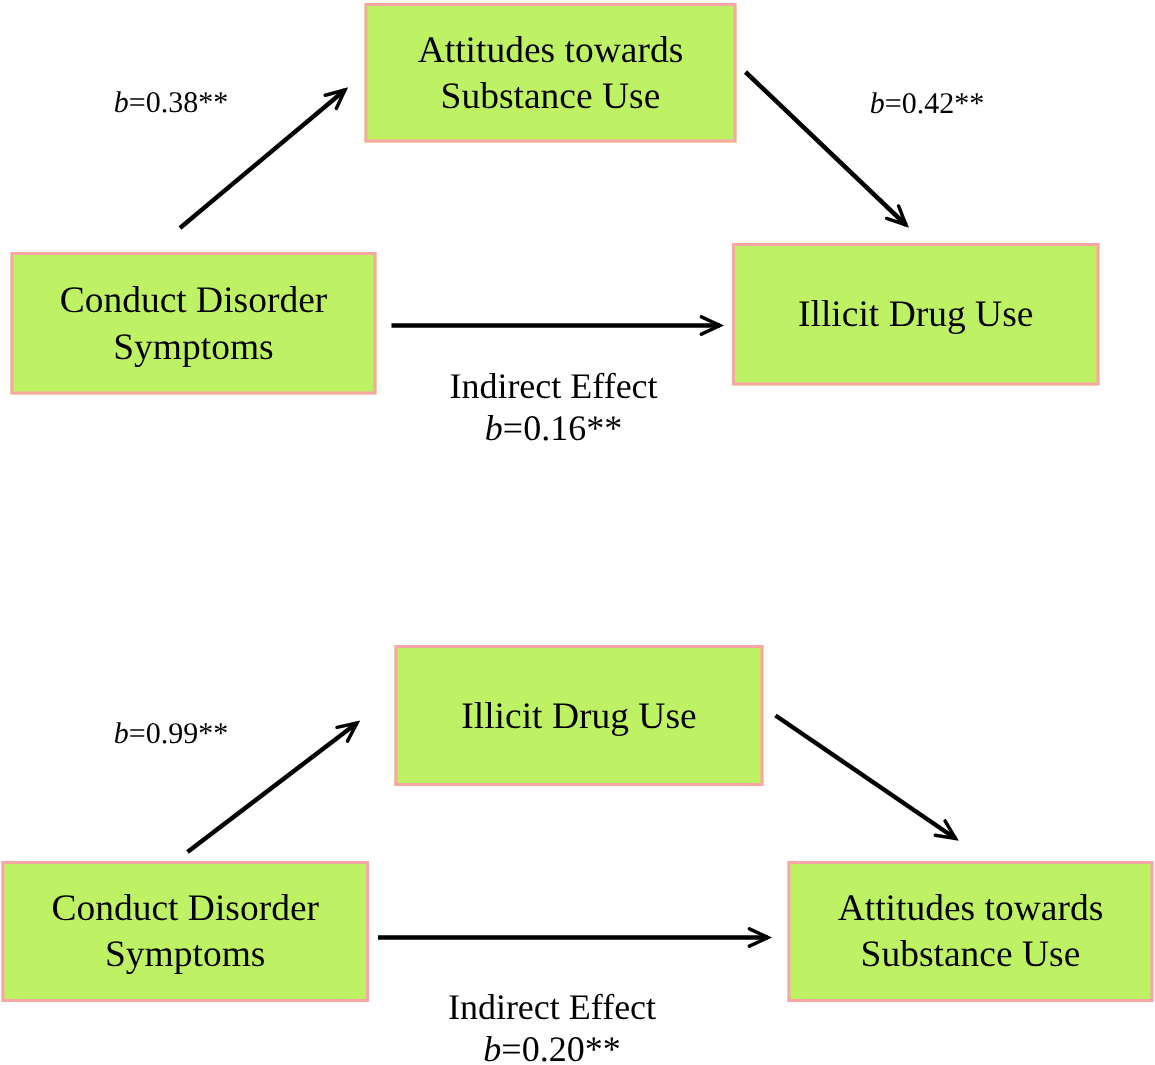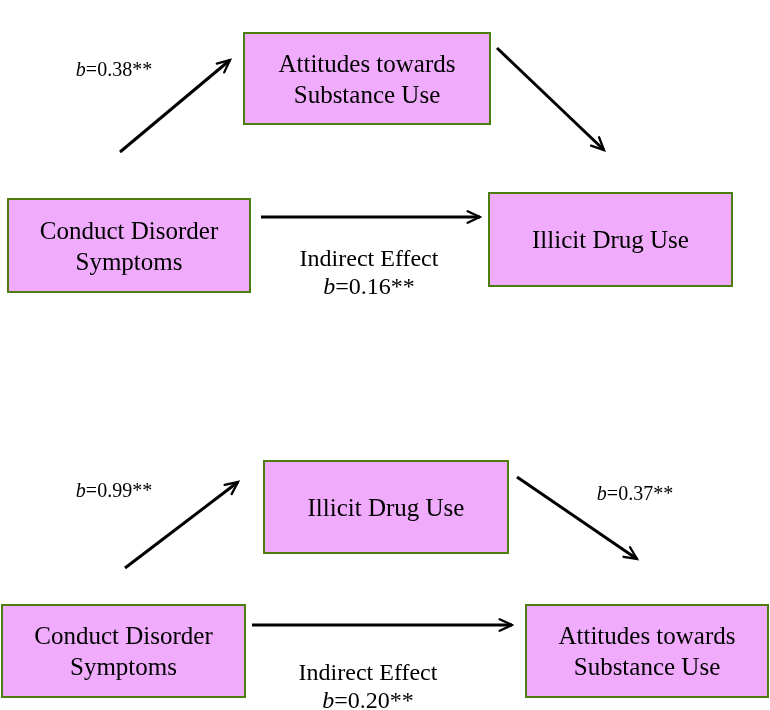--- a/index.html
+++ b/index.html
@@ -19,30 +19,29 @@
   .arrow-layer {
     position: absolute;
     left: 0;
     top: 0;
     width: 770px;
     height: 710px;
   }
   .node-box {
     position: absolute;
     box-sizing: border-box;
-    border: 2px solid #4d7c0f;
-    background: #f0abfc;
+    border: 2px solid #fca5a5;
+    background: #bef264;
     display: flex;
     align-items: center;
     justify-content: center;
     text-align: center;
     font-size: 25px;
     line-height: 31px;
     white-space: pre-line;
-    margin-top: 30px;
   }
   .t-predictor { left: 7px;   top: 168px; width: 244px; height: 95px; }
   .t-mediator  { left: 243px; top: 2px;   width: 248px; height: 93px; }
   .t-outcome   { left: 488px; top: 162px; width: 245px; height: 95px; }
   .b-predictor { left: 1px;   top: 574px; width: 245px; height: 94px; }
   .b-mediator  { left: 263px; top: 430px; width: 246px; height: 94px; }
   .b-outcome   { left: 525px; top: 574px; width: 244px; height: 94px; }
 
   .coef {
     position: absolute;
@@ -91,35 +90,35 @@
 
   <div class="node-box t-mediator">Attitudes towards
 Substance Use</div>
   <div class="node-box t-predictor">Conduct Disorder
 Symptoms</div>
   <div class="node-box t-outcome">Illicit Drug Use</div>
 
   <div class="coef t-path-a">
     <i>b</i><span>=0.38**</span>
   </div>
+  <div class="coef t-path-b">
+    <i>b</i><span>=0.42**</span>
+  </div>
   <div class="indirect t-indirect">
     <div class="ie-title">Indirect Effect</div>
     <div><i>b</i><span>=0.16**</span></div>
   </div>
 
   <div class="node-box b-mediator">Illicit Drug Use</div>
   <div class="node-box b-predictor">Conduct Disorder
 Symptoms</div>
   <div class="node-box b-outcome">Attitudes towards
 Substance Use</div>
 
   <div class="coef b-path-a">
     <i>b</i><span>=0.99**</span>
   </div>
-  <div class="coef b-path-b">
-    <i>b</i><span>=0.37**</span>
-  </div>
   <div class="indirect b-indirect">
     <div class="ie-title">Indirect Effect</div>
     <div><i>b</i><span>=0.20**</span></div>
   </div>
 
 </div>
 
 </body></html>

